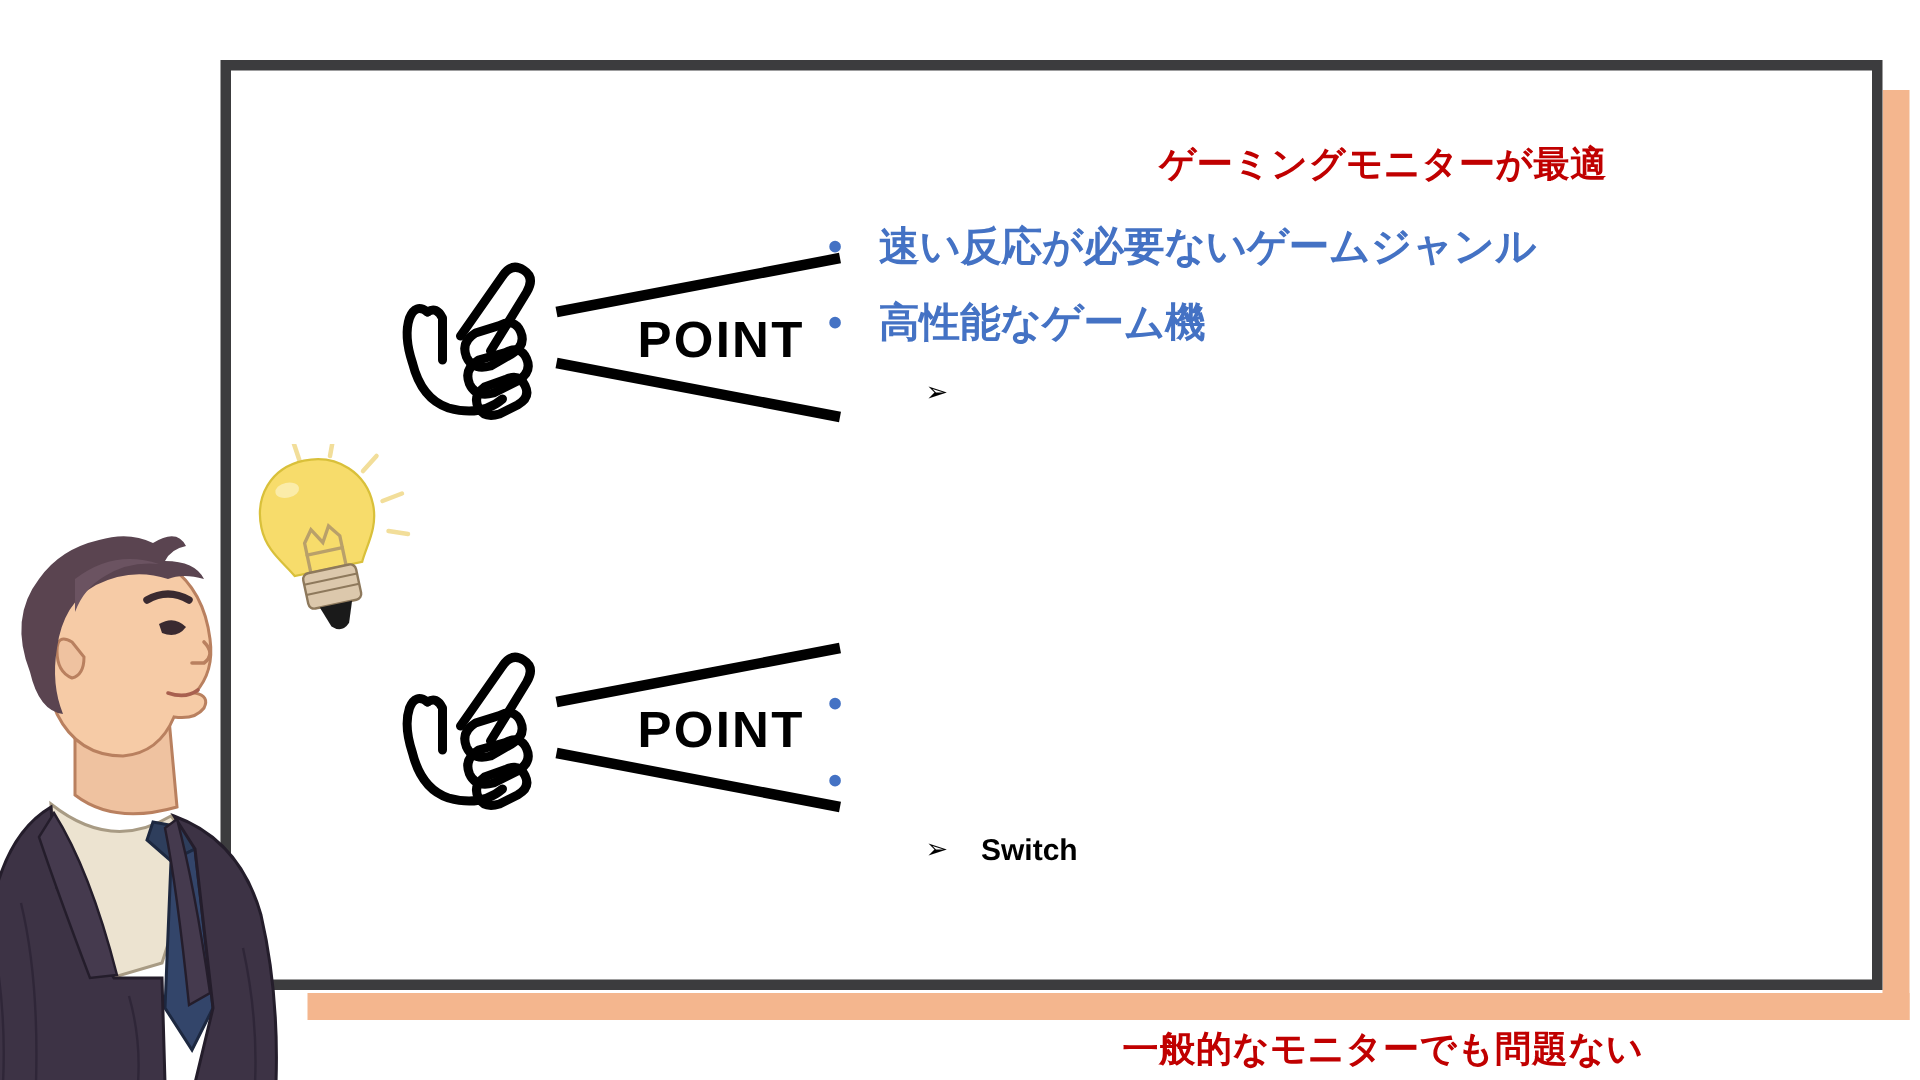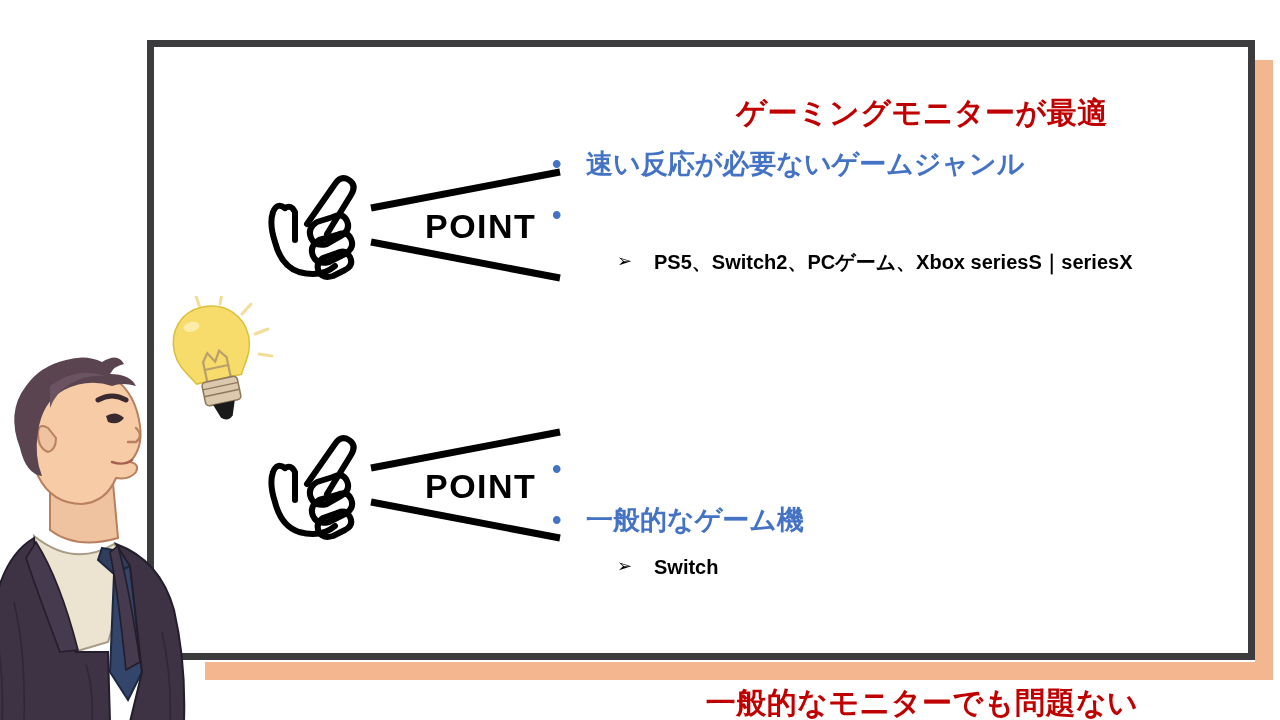--- a/index.html
+++ b/index.html
@@ -57,21 +57,21 @@
   .section { position: absolute; left: 0; width: 100%; }
   #section-1 { top: 0px; }
   #section-2 { top: 285px; }
 
   .section-heading {
     position: absolute;
     left: 455px;
     width: 640px;
     text-align: center;
     color: #C00000;
-    font-size: 30px;
+    font-size: 24px;
     font-weight: bold;
     letter-spacing: 0.5px;
     white-space: nowrap;
   }
   #section-1 .section-heading { top: 53px; }
   #section-2 .section-heading { top: 358px; }
 
   
   .point-badge {
     position: absolute;
@@ -183,24 +183,24 @@
     </svg>
   </div>
 
   <div class="bullet-list" id="bullets-1">
     <div class="bullet-row">
       <span class="bullet-dot">•</span>
       <span class="bullet-text">速い反応が必要ないゲームジャンル</span>
     </div>
     <div class="bullet-row">
       <span class="bullet-dot">•</span>
+      <span class="bullet-text">高性能なゲーム機</span>
     </div>
     <div class="subbullet-row">
       <span class="subbullet-marker">➢</span>
-      <span class="subbullet-text">PS5、Switch2、PCゲーム、Xbox seriesS｜seriesX</span>
     </div>
   </div>
 
   <div class="section" id="section-2">
     <div class="section-heading">一般的なモニターでも問題ない</div>
   </div>
 
   <div class="point-badge" id="point-badge-2">
     <svg width="300" height="120" viewBox="0 0 300 120" xmlns="http://www.w3.org/2000/svg">
       <g fill="none" stroke="#000000" stroke-width="6" stroke-linecap="round" stroke-linejoin="round">
@@ -218,21 +218,20 @@
       <text x="160" y="76" font-family="'Liberation Sans', sans-serif" font-size="34" font-weight="bold" letter-spacing="1.5" fill="#000000">POINT</text>
     </svg>
   </div>
 
   <div class="bullet-list" id="bullets-2">
     <div class="bullet-row">
       <span class="bullet-dot">•</span>
     </div>
     <div class="bullet-row">
       <span class="bullet-dot">•</span>
-      <span class="bullet-text">一般的なゲーム機</span>
     </div>
     <div class="subbullet-row">
       <span class="subbullet-marker">➢</span>
       <span class="subbullet-text">Switch</span>
     </div>
   </div>
 
 </div>
 
 <div id="light-bulb">

